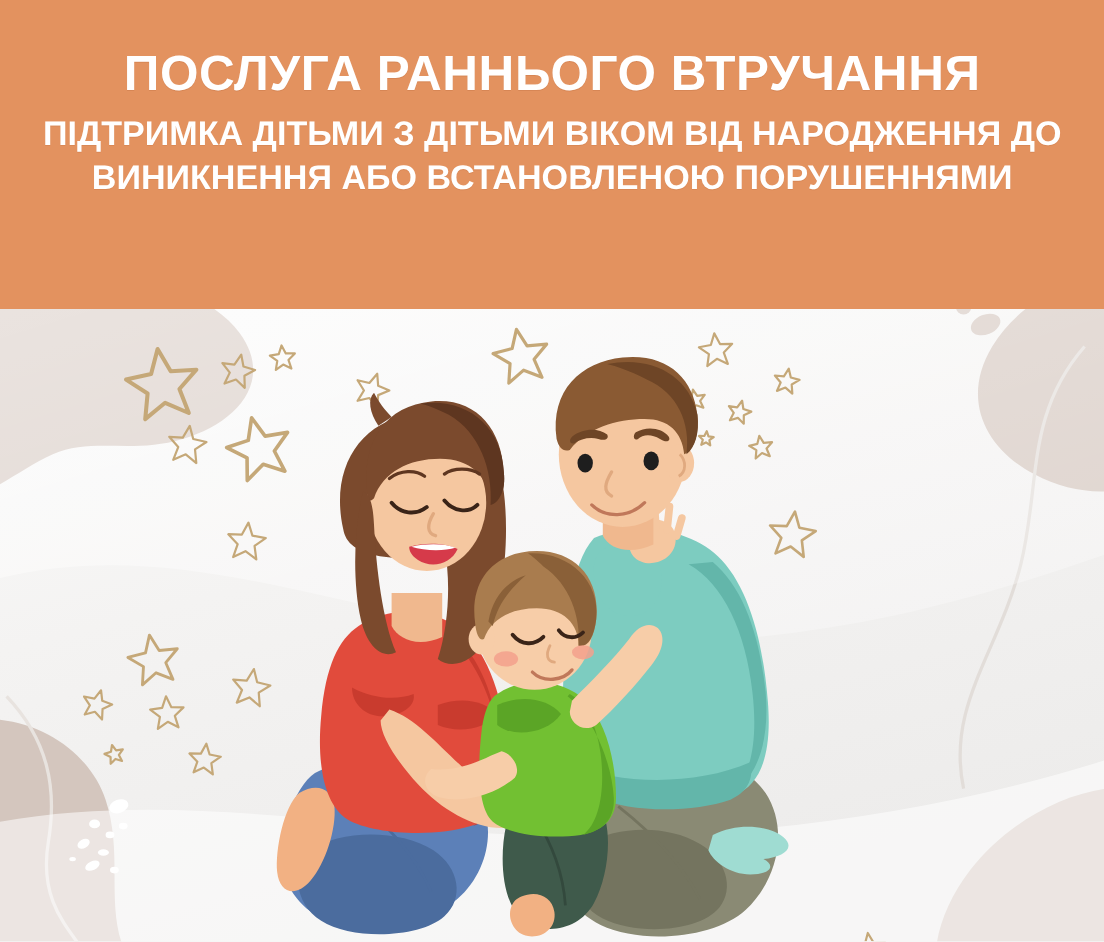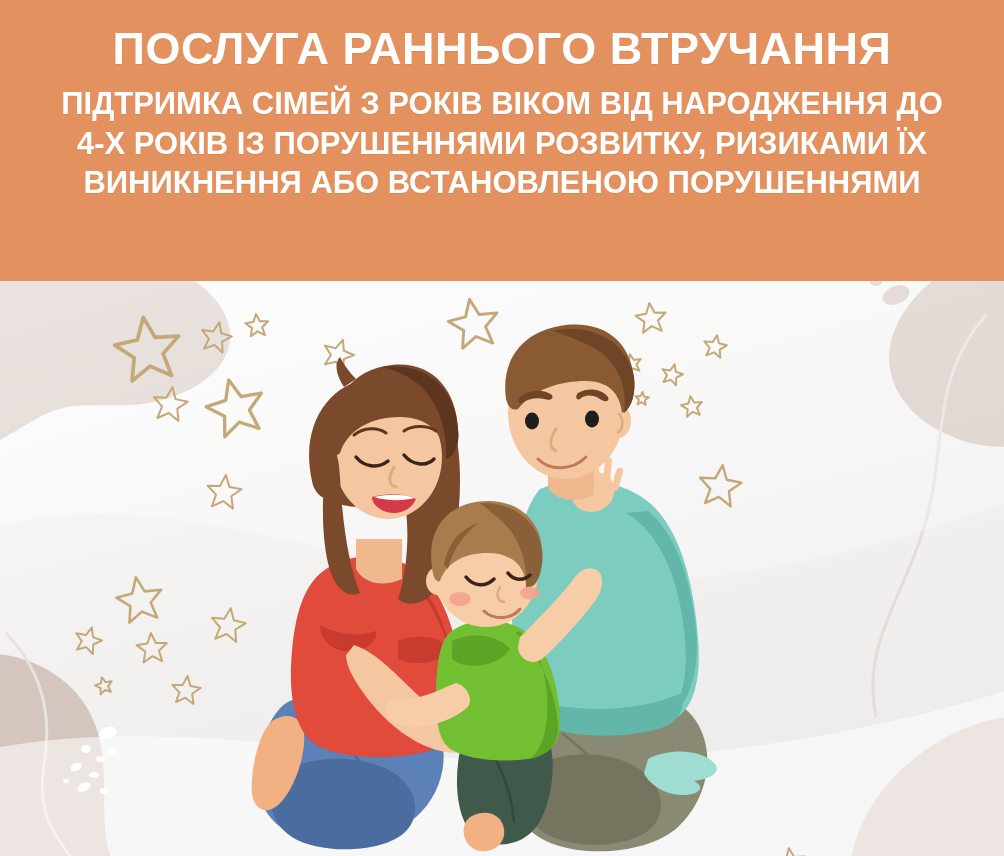--- a/index.html
+++ b/index.html
@@ -8,21 +8,21 @@
     font-family:"Liberation Sans", sans-serif;
     background:#fff;
   }
   #poster{position:relative;width:1004px;height:856px;overflow:hidden;}
 
   
   .banner{
     position:absolute;left:0;top:0;width:1004px;height:281px;
     background:#E3925F;
     display:flex;flex-direction:column;align-items:center;justify-content:flex-start;
-    padding-top:26px;box-sizing:border-box;
+    padding-top:44px;box-sizing:border-box;
   }
   .title{
     font-size:45px;font-weight:bold;color:#FFFFFF;
     letter-spacing:0.5px;line-height:1.0;text-align:center;
     white-space:nowrap;
     text-shadow:0 1px 0 rgba(180,100,55,.25);
   }
   .subline{
     font-size:31px;font-weight:bold;color:#FFFFFF;
     line-height:1.28;text-align:center;white-space:nowrap;
@@ -37,22 +37,21 @@
   }
   .stage svg{display:block;width:1004px;height:575px;}
 </style>
 </head>
 <body>
 
 <div id="poster">
 
   <div class="banner">
     <div class="title">ПОСЛУГА РАННЬОГО ВТРУЧАННЯ</div>
-    <div class="subline sub1">ПІДТРИМКА СІМЕЙ З РОКІВ ВІКОМ ВІД НАРОДЖЕННЯ ДО</div>
-    <div class="subline">4-Х РОКІВ ІЗ ПОРУШЕННЯМИ РОЗВИТКУ, РИЗИКАМИ ЇХ</div>
+    <div class="subline sub1">ПІДТРИМКА ДІТЬМИ З ДІТЬМИ ВІКОМ ВІД НАРОДЖЕННЯ ДО</div>
     <div class="subline">ВИНИКНЕННЯ АБО ВСТАНОВЛЕНОЮ ПОРУШЕННЯМИ</div>
   </div>
 
   <div class="stage">
     <svg viewBox="0 0 1004 575" xmlns="http://www.w3.org/2000/svg">
       <defs>
         <linearGradient id="bgGrad" x1="0" y1="0" x2="0.45" y2="1">
           <stop offset="0%" stop-color="#FBFBFB"></stop>
           <stop offset="45%" stop-color="#F4F3F2"></stop>
           <stop offset="100%" stop-color="#EDECEB"></stop>

